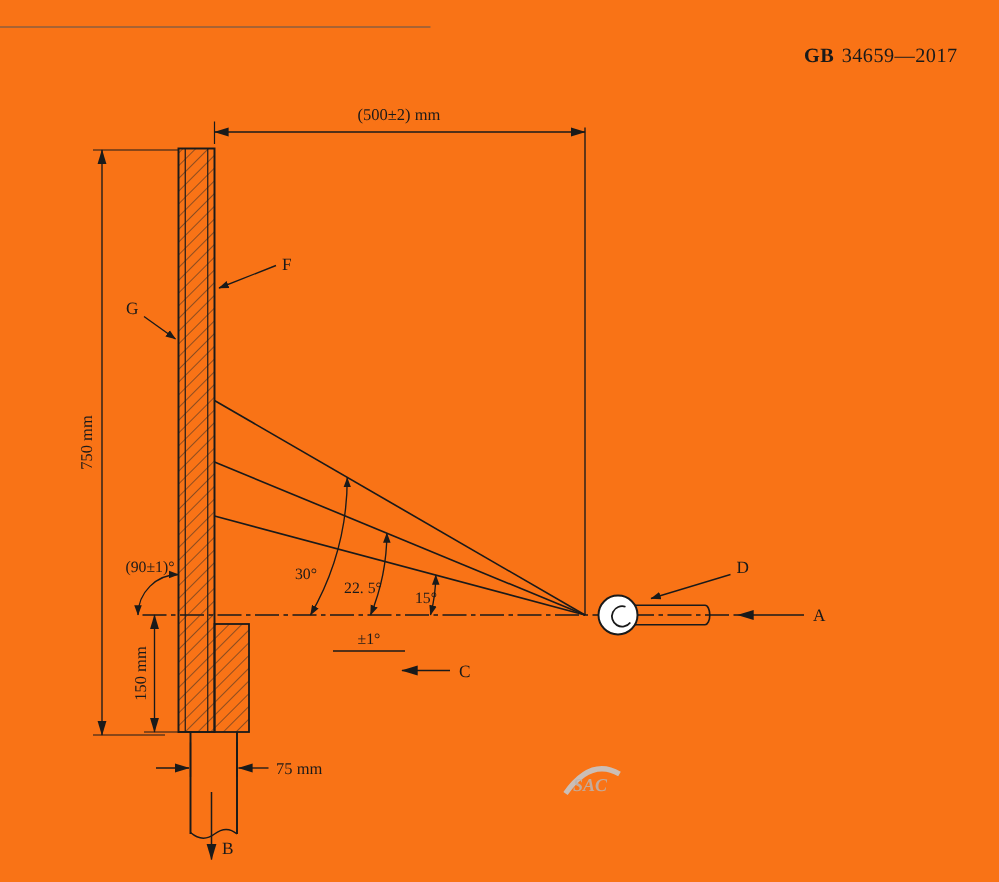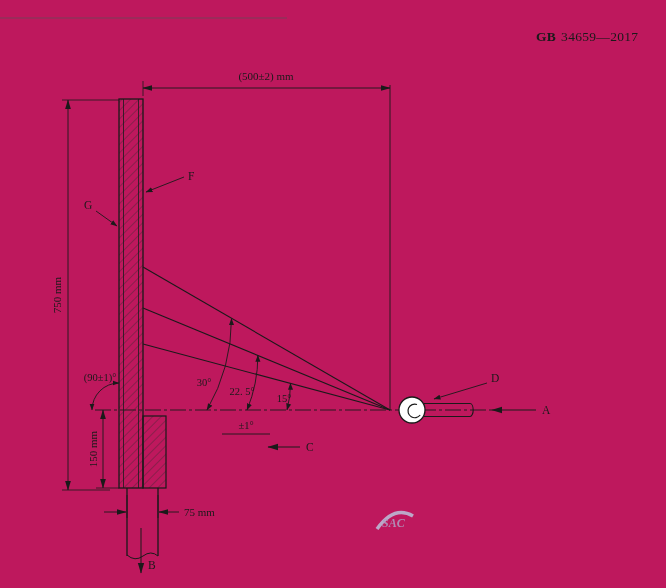--- a/index.html
+++ b/index.html
@@ -1,16 +1,16 @@
 <!DOCTYPE html>
 <html><head>
 <meta charset="utf-8">
 <style>
   html,body{margin:0;padding:0;background:#ffffff;}
-  #stage{position:relative;width:666px;height:588px;background:#be185d;overflow:hidden;
+  #stage{position:relative;width:666px;height:588px;background:#f97316;overflow:hidden;
          font-family:"Liberation Serif","DejaVu Serif",serif;}
   svg{display:block;}
   text{fill:#1a1a1a;}
   .dim-text{font-size:11px;}
   .ang-text{font-size:10.5px;}
   .ltr-text{font-size:11.5px;}
   .hdr-text{font-size:13.5px;letter-spacing:.3px;}
   .wm-text{font-size:12px;font-style:italic;font-weight:bold;fill:#a9cbe4;opacity:.85;}
 </style>
 </head>

